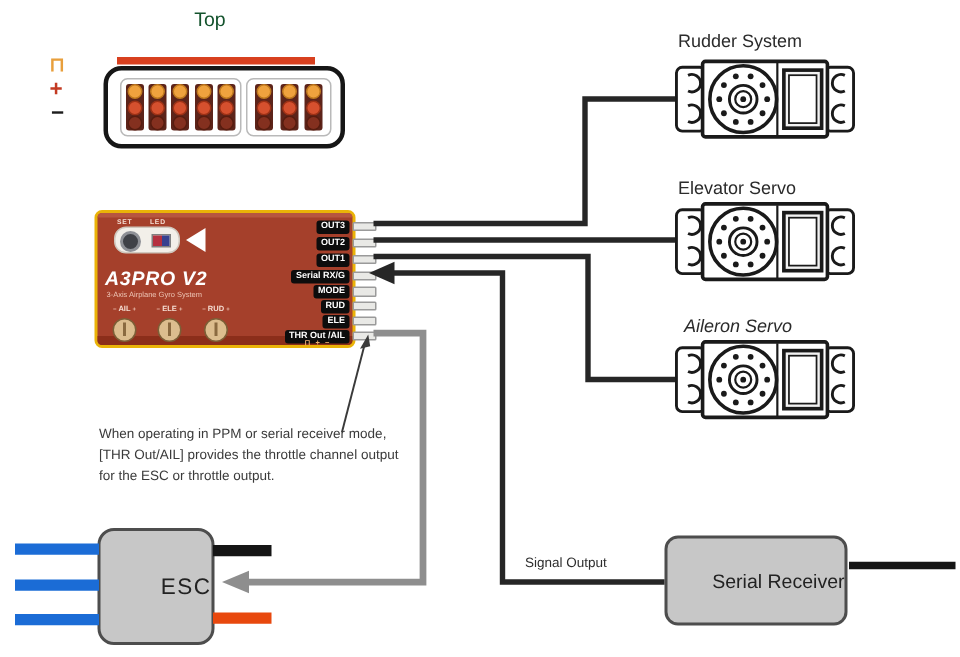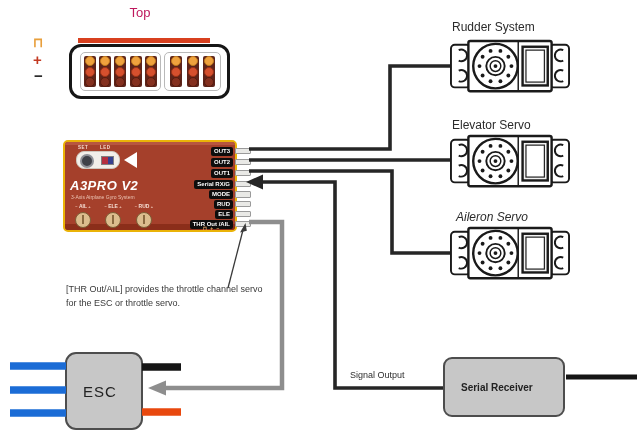--- a/index.html
+++ b/index.html
@@ -4,21 +4,21 @@
 <style>
   html,body{margin:0;padding:0;background:#fff;}
   .stage{position:relative;width:640px;height:438px;background:#ffffff;overflow:hidden;
          font-family:"Liberation Sans",sans-serif;}
   .abs{position:absolute;}
 
   
   svg.wires{position:absolute;left:0;top:0;width:640px;height:438px;z-index:5;}
 
   
-  .top-title{left:110px;top:5px;width:60px;text-align:center;font-size:13px;color:#be185d;z-index:2;}
+  .top-title{left:110px;top:5px;width:60px;text-align:center;font-size:13px;color:#14532d;z-index:2;}
   .red-bar{left:78px;top:38px;width:132px;height:5px;background:#d8401f;z-index:2;}
   .header-block{left:69px;top:44px;width:155px;height:49px;background:#fff;border:3px solid #161616;
                 border-radius:12px;z-index:2;}
   .pin-group{position:absolute;top:5px;height:37px;border:1.5px solid #b9b9b9;border-radius:5px;
              display:flex;align-items:center;justify-content:space-evenly;}
   .pin-group.left{left:8px;width:79px;}
   .pin-group.right{left:92px;width:55px;}
   .pin-col{width:12px;height:31px;background:#5d241a;border-radius:2px;display:flex;flex-direction:column;
            justify-content:space-evenly;align-items:center;}
   .dot{width:8px;height:8px;border-radius:50%;}
@@ -60,23 +60,23 @@
   .unit-foot{left:138px;top:83px;font-size:5px;font-weight:bold;color:#f0b070;letter-spacing:1px;z-index:4;}
 
   
   .servo-label{font-size:12px;color:#2b2b2b;z-index:2;white-space:nowrap;}
 
   
   .note{left:66px;top:283px;width:260px;font-size:9px;color:#3a3a3a;line-height:13.8px;z-index:2;}
 
   
   .graybox{background:#c7c7c7;border:2.5px solid #4d4d4d;z-index:2;display:flex;align-items:center;
-           justify-content:flex-start;box-sizing:border-box;color:#222;padding-left:16px;}
+           justify-content:flex-end;box-sizing:border-box;color:#222;padding-left:16px;}
   .esc{left:65px;top:352px;width:78px;height:78px;border-radius:11px;font-size:15px;letter-spacing:1px;}
-  .receiver{left:443px;top:357px;width:122px;height:60px;border-radius:9px;font-size:10px;font-weight:bold;}
+  .receiver{left:443px;top:357px;width:122px;height:60px;border-radius:9px;font-size:13px;font-weight:normal;}
   .signal-out{left:350px;top:370px;font-size:9px;color:#2e2e2e;z-index:2;}
 </style>
 </head>
 <body>
 
 <div class="stage">
 
   <svg class="wires">
     <defs>
       <symbol id="servo" viewBox="0 0 126 56">
@@ -240,22 +240,23 @@
     <div class="abs chip" style="top:77.5px;">THR Out /AIL</div>
 
     <div class="abs unit-foot">⊓ + −</div>
   </div>
 
   <div class="abs servo-label" style="left:452px;top:20px;">Rudder System</div>
   <div class="abs servo-label" style="left:452px;top:118px;">Elevator Servo</div>
   <div class="abs servo-label" style="left:456px;top:210px;font-style:italic;">Aileron Servo</div>
 
   <div class="abs note">
-    <div>[THR Out/AIL] provides the throttle channel servo</div>
-    <div>for the ESC or throttle servo.</div>
+    <div>When operating in PPM or serial receiver mode,</div>
+    <div>[THR Out/AIL] provides the throttle channel output</div>
+    <div>for the ESC or throttle output.</div>
   </div>
 
   <div class="abs graybox esc">
     <span>ESC</span>
   </div>
   <div class="abs graybox receiver">
     <span>Serial Receiver</span>
   </div>
   <div class="abs signal-out">Signal Output</div>
 

